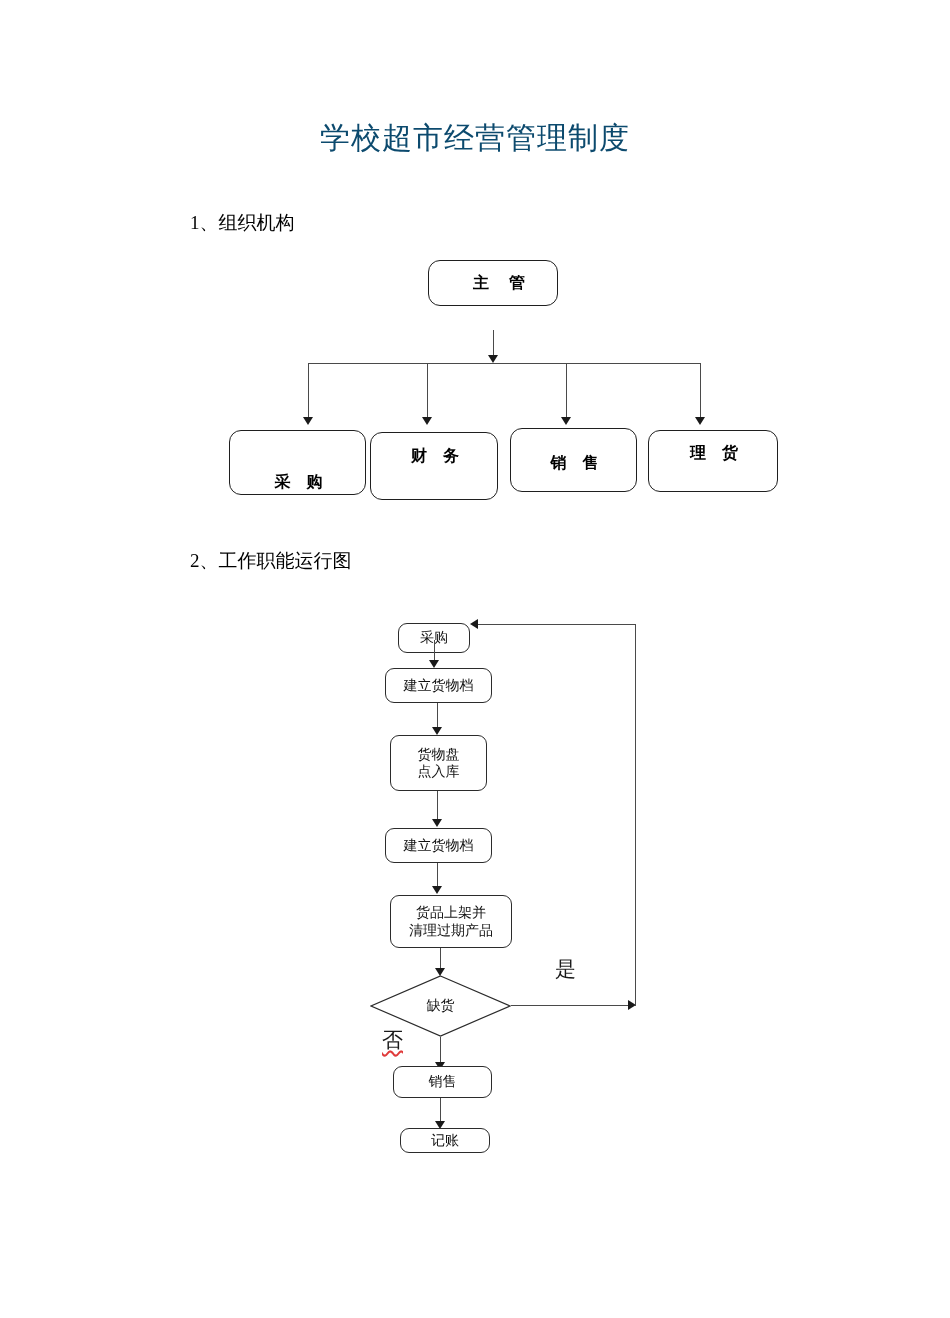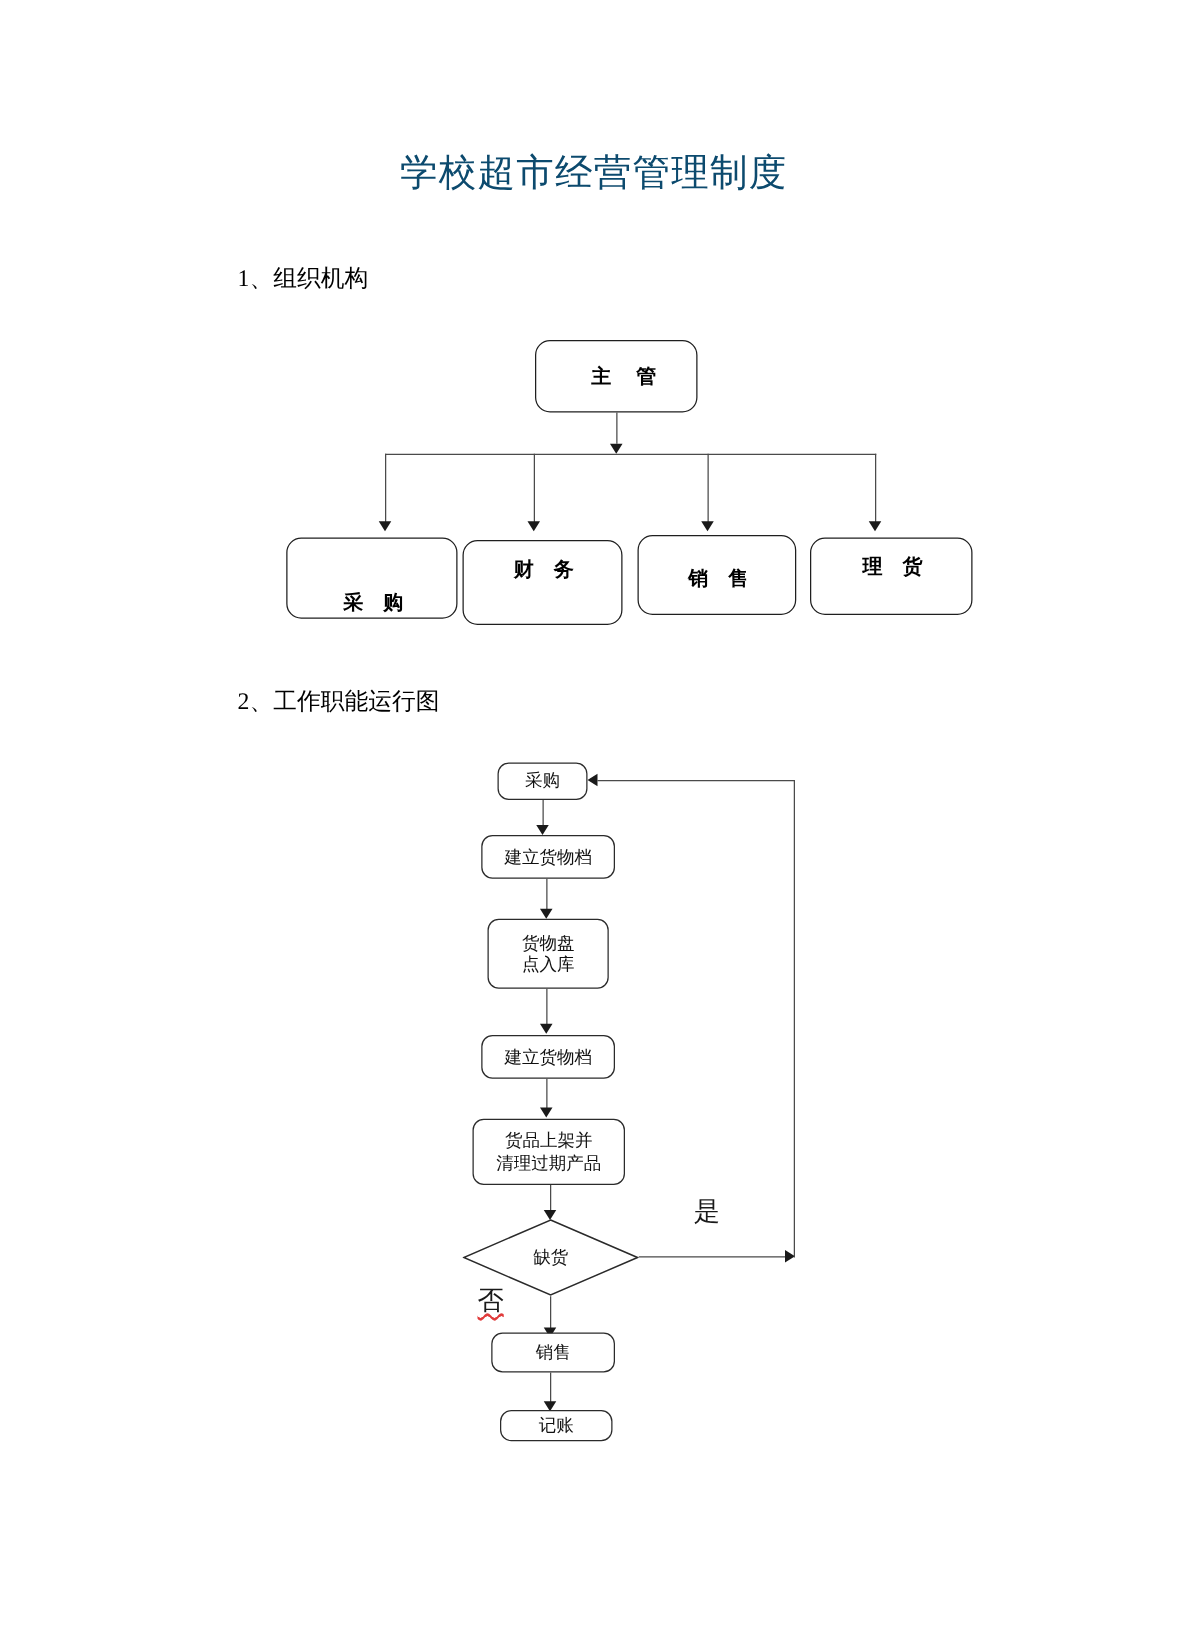--- a/index.html
+++ b/index.html
@@ -135,21 +135,21 @@
 <body>
 
 <div id="page">
 
   <div class="doc-title">学校超市经营管理制度</div>
 
   <div class="section-heading" id="sec1">1、组织机构</div>
 
   <div>
 
-    <div class="node org" style="left:428px; top:272px; width:130px; height:58px;padding-left:12px;">
+    <div class="node org" style="left:428px; top:260px; width:130px; height:46px;padding-left:12px;">
       <span class="org-label top">主 管</span>
     </div>
 
     <div class="ln v" style="left:493px; top:330px; height:25px;"></div>
     <div class="ah down" style="left:488px; top:355px;"></div>
 
     <div class="ln h" style="left:308px; top:363px; width:393px;"></div>
 
     <div class="ln v" style="left:308px; top:363px; height:55px;"></div>
     <div class="ah down" style="left:303px; top:417px;"></div>
@@ -177,21 +177,21 @@
 
     <div class="node org" style="left:648px; top:430px; width:130px; height:62px;">
       <span class="org-label" style="position:absolute; top:12px; left:0; width:130px;">理 货</span>
     </div>
   </div>
 
   <div class="section-heading" id="sec2">2、工作职能运行图</div>
 
   <div>
 
-    <div class="node flow" style="left:398px; top:610px; width:72px; height:30px;">
+    <div class="node flow" style="left:398px; top:623px; width:72px; height:30px;">
       <span class="flow-label">采购</span>
     </div>
 
     <div class="ln v" style="left:434px; top:640px; height:21px;"></div>
     <div class="ah down" style="left:429px; top:660px;"></div>
 
     <div class="node flow" style="left:385px; top:668px; width:107px; height:35px;">
       <span class="flow-label">建立货物档</span>
     </div>
 
@@ -206,21 +206,21 @@
     <div class="ln v" style="left:437px; top:791px; height:29px;"></div>
     <div class="ah down" style="left:432px; top:819px;"></div>
 
     <div class="node flow" style="left:385px; top:828px; width:107px; height:35px;">
       <span class="flow-label">建立货物档</span>
     </div>
 
     <div class="ln v" style="left:437px; top:863px; height:24px;"></div>
     <div class="ah down" style="left:432px; top:886px;"></div>
 
-    <div class="node flow" style="left:378px; top:895px; width:122px; height:53px;">
+    <div class="node flow" style="left:390px; top:895px; width:122px; height:53px;">
       <span class="flow-label" style="text-align:center;">货品上架并
 清理过期产品</span>
     </div>
 
     <div class="ln v" style="left:440px; top:948px; height:21px;"></div>
     <div class="ah down" style="left:435px; top:968px;"></div>
 
     <div class="diamond" style="left:370px; top:975px; width:141px; height:62px;">
       <svg width="141" height="62" viewBox="0 0 141 62">
         <polygon points="70.5,1 140,31 70.5,61 1,31" fill="#ffffff" stroke="#2b2b2b" stroke-width="1.2"></polygon>

